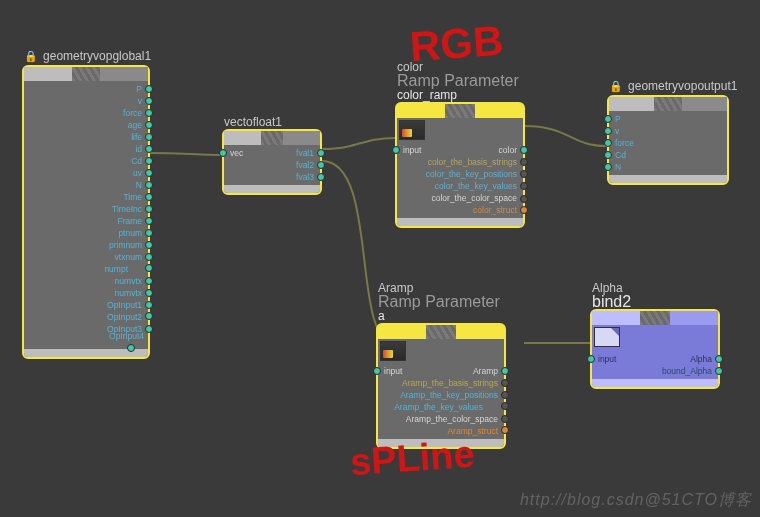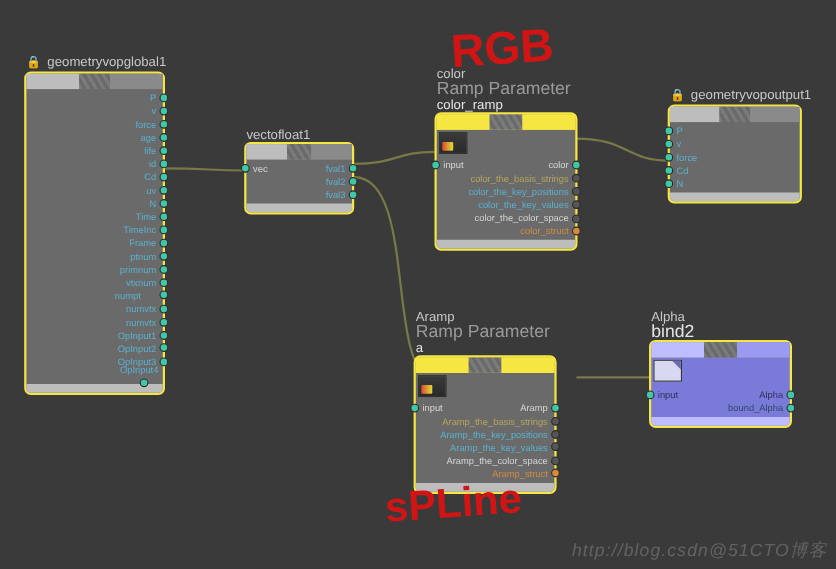--- a/index.html
+++ b/index.html
@@ -396,21 +396,21 @@
         </div>
     <div class="row">
           <span></span>
           <span style="display:flex;align-items:center;gap:3px;text-align:right;">
             <span class="lbl">Aramp_the_key_positions</span>
             <span class="port right dark"></span>
           </span>
         </div>
     <div class="row">
           <span></span>
-          <span style="display:flex;align-items:flex-start;gap:3px;">
+          <span style="display:flex;align-items:flex-start;gap:18px;">
             <span class="lbl">Aramp_the_key_values</span>
             <span class="port right dark"></span>
           </span>
         </div>
     <div class="row">
           <span></span>
           <span style="display:flex;align-items:center;gap:3px;">
             <span class="lbl white">Aramp_the_color_space</span>
             <span class="port right dark"></span>
           </span>

